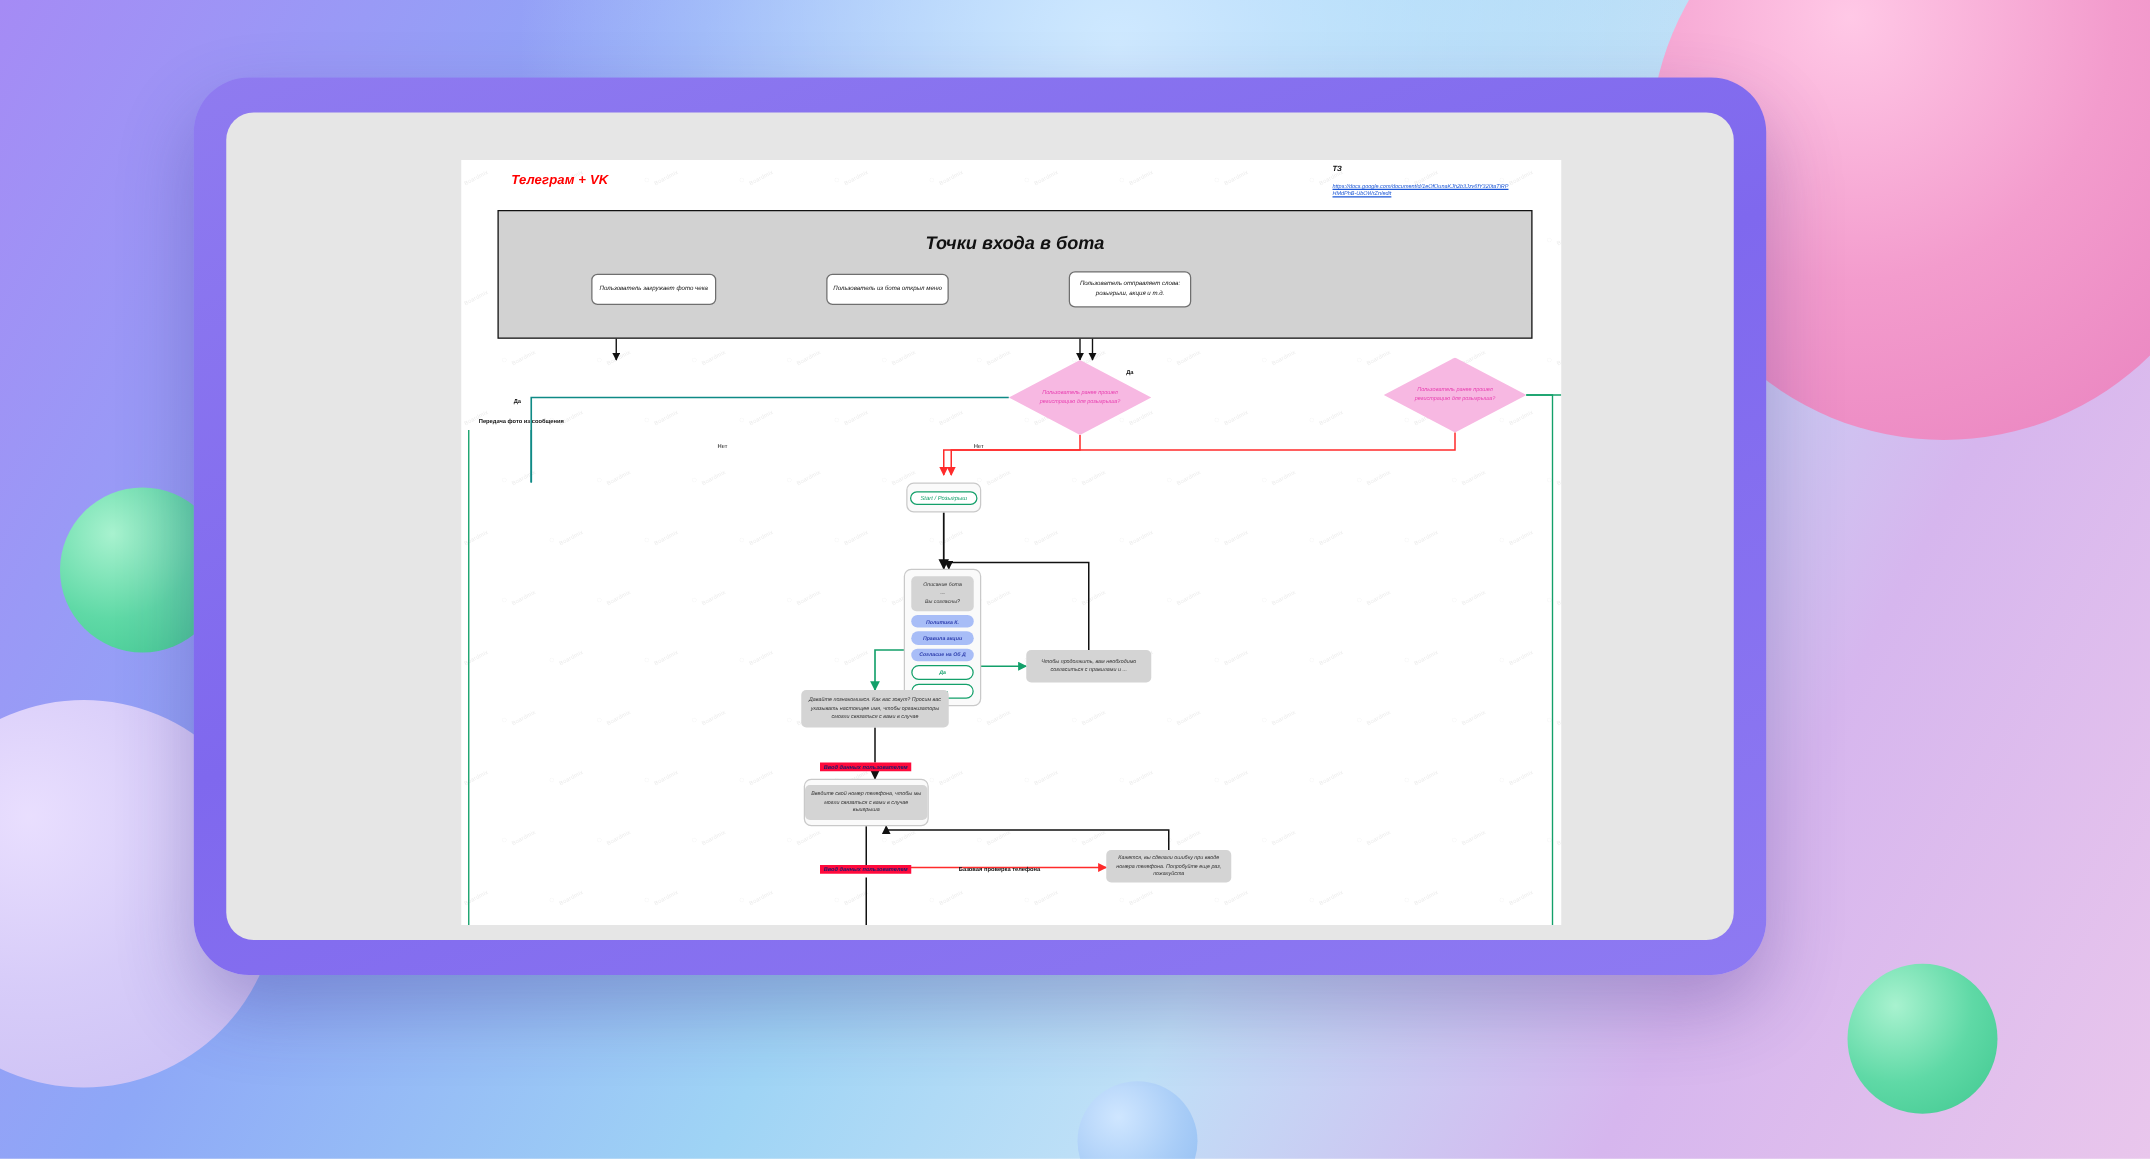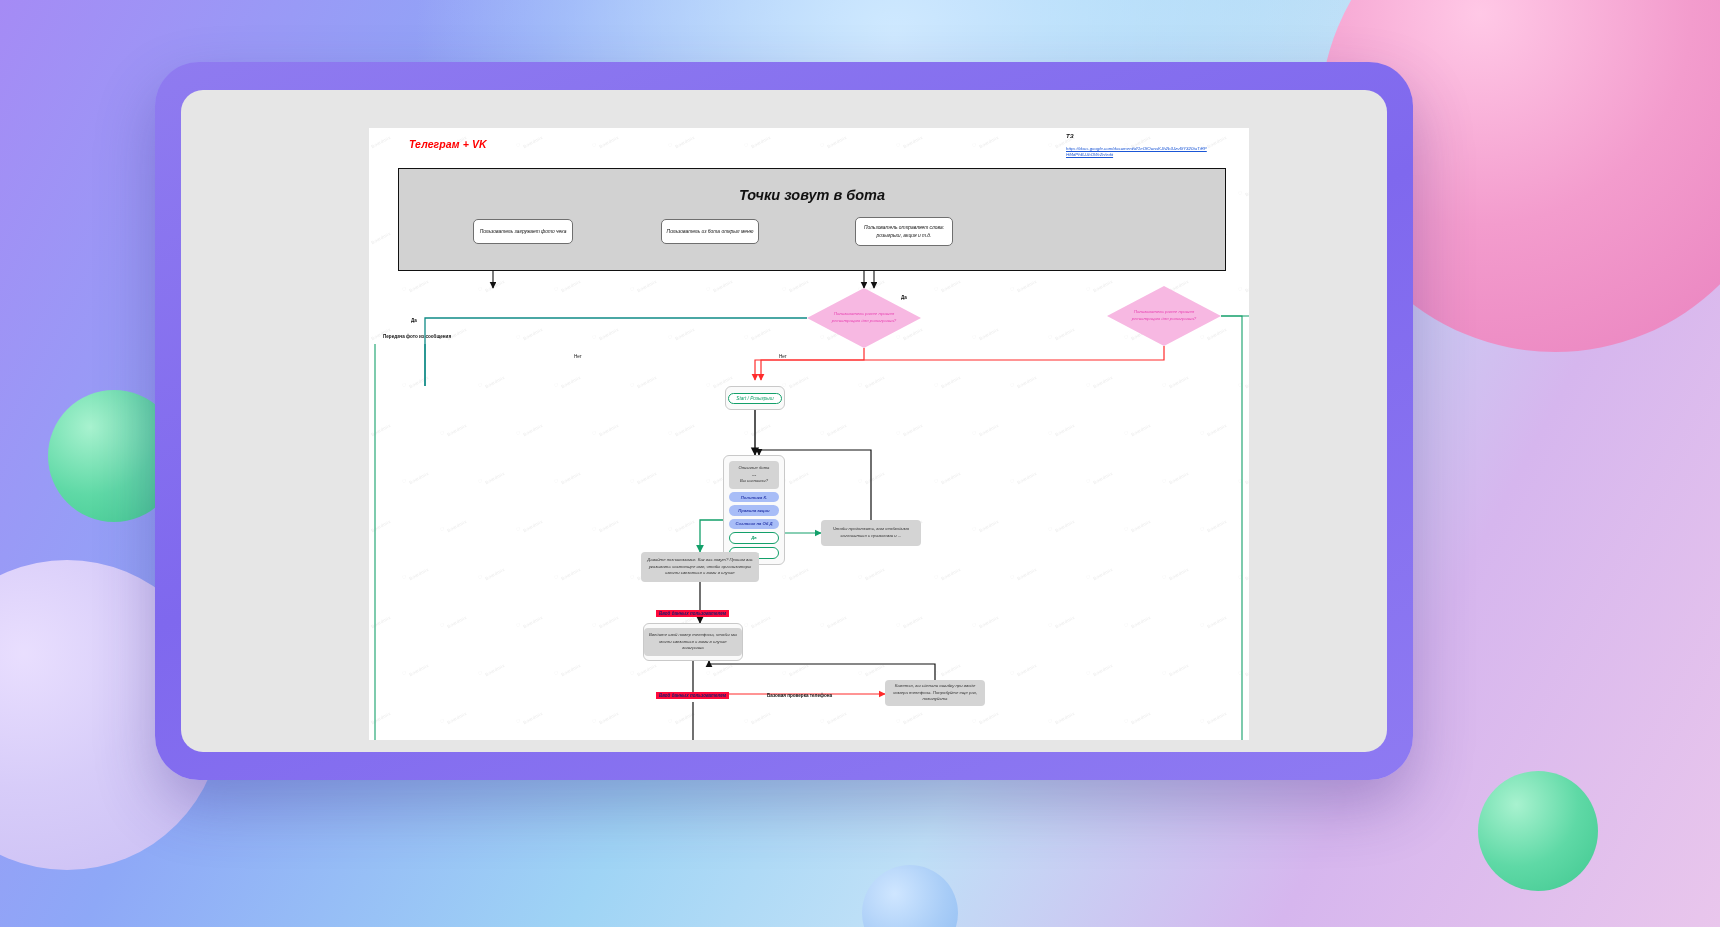--- a/index.html
+++ b/index.html
@@ -397,21 +397,21 @@
     <path d="M352,566 L516,566" stroke="#ff2b2b" stroke-width="1.2" fill="none" marker-end="url(#ah-r)"></path>
 
     <path d="M566,552 L566,536 L340,536 L340,533" stroke="#111" stroke-width="1.2" fill="none" marker-end="url(#ah-b)"></path>
   </svg>
 
   <div class="node" id="doc-title">Телеграм + VK</div>
   <div class="node" id="tz-label">ТЗ</div>
   <div class="node" id="tz-link">https://docs.google.com/document/d/1eOfOunaKJh2b3Jzv6fY320taTiRPHMdPhB-UbOWrZn/edit</div>
 
   <div class="node" id="entry-band">
-    <div id="entry-title">Точки зовут в бота</div>
+    <div id="entry-title">Точки входа в бота</div>
     <div class="entry-box" id="eb1">Пользователь загружает фото чека</div>
     <div class="entry-box" id="eb2">Пользователь из бота открыл меню</div>
     <div class="entry-box" id="eb3">Пользователь отправляет слова: розыгрыш, акция и т.д.</div>
   </div>
 
   <div class="node diamond" id="dia1">
     <span>Пользователь ранее прошел регистрацию для розыгрыша?</span>
   </div>
   <div class="node diamond" id="dia2">
     <span>Пользователь ранее прошел регистрацию для розыгрыша?</span>

